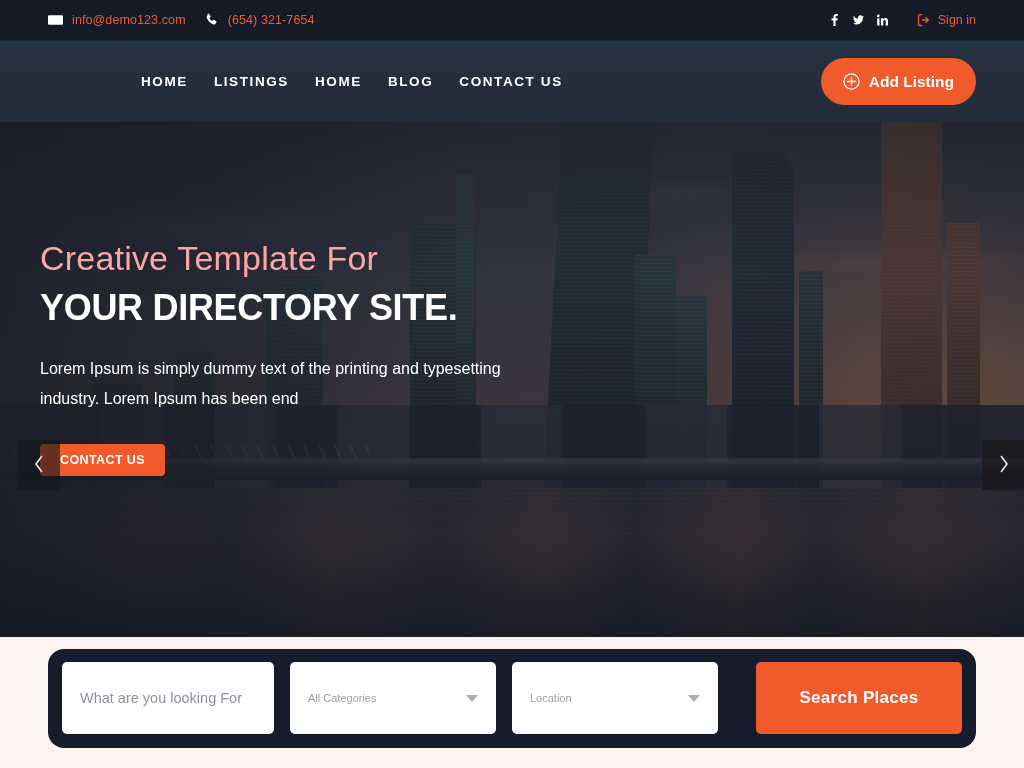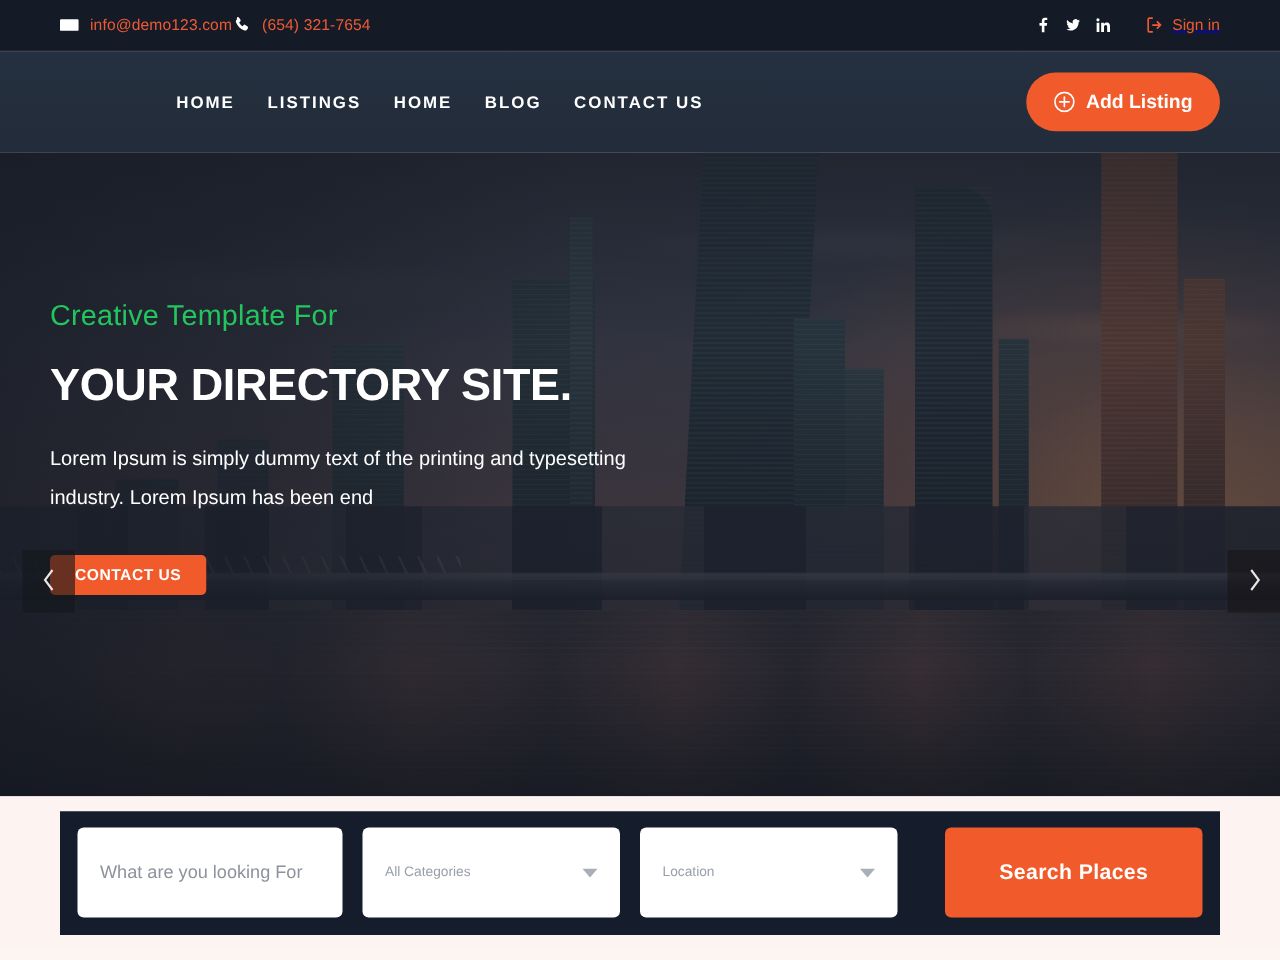--- a/index.html
+++ b/index.html
@@ -11,21 +11,21 @@
   }
 
   
   .topbar{
     height:41px; background:#141b26;
     display:flex; align-items:center;
     padding:0 48px;
     border-bottom:1px solid #1d2733;
     position:relative; z-index:40;
   }
-  .tb-left{ display:flex; align-items:flex-start; }
+  .tb-left{ display:flex; align-items:flex-start; gap:18px; }
   .tb-item{ display:flex; align-items:center; gap:9px; }
   .tb-ico{ width:15px; height:14px; display:block; color:#ffffff; }
   .tb-ico svg{ display:block; width:100%; height:100%; fill:currentColor; }
   .tb-txt{ color:#ef5a35; font-size:12.5px; letter-spacing:.1px; }
   .tb-right{ margin-left:auto; display:flex; align-items:center; gap:0; }
   .soc{
     width:24px; height:22px; display:flex; align-items:center; justify-content:center;
     color:#ffffff;
   }
   .soc svg{ width:11px; height:12px; fill:currentColor; display:block; }
@@ -177,22 +177,22 @@
   }
   .hero-overlay2{
     position:absolute; inset:0;
     background:linear-gradient(180deg, rgba(22,26,36,.55) 0%, rgba(22,26,36,.12) 30%, rgba(20,24,34,.35) 72%, rgba(18,22,30,.72) 100%);
   }
 
   .hero-content{
     position:absolute; left:40px; top:118px; z-index:6; width:560px;
   }
   .h-sub{
-    color:#22c55e; font-size:23px; font-weight:300;
-    letter-spacing:.2px; line-height:1.1; margin-bottom:24px;
+    color:#fca5a5; font-size:34px; font-weight:300;
+    letter-spacing:.2px; line-height:1.1; margin-bottom:12px;
   }
   .h-main{
     color:#ffffff; font-size:36px; font-weight:700;
     letter-spacing:-.3px; line-height:1.06;
   }
   .h-desc{
     color:#ffffff; font-size:16px; line-height:1.9;
     margin-top:26px; max-width:495px; font-weight:400;
   }
   .h-btn{
@@ -211,21 +211,21 @@
   .arrow.left{ left:18px; }
   .arrow.right{ right:0px; background:rgba(22,18,20,.55); }
   .arrow svg{ width:13px; height:20px; stroke:#e9e6e4; stroke-width:1.7; fill:none; }
 
   
   .searchsec{ background:#fdf4f2; height:123px; position:relative; }
   .searchpanel{
     position:absolute; left:48px; top:12px;
     width:928px; height:99px;
     background:#151c2b;
-    border-radius:0;
+    border-radius:16px;
     display:flex; align-items:flex-start;
     padding:13px 14px;
     gap:16px;
   }
   .sp-field{
     background:#ffffff; border-radius:5px; height:72px;
     display:flex; align-items:center; padding:0 18px;
   }
   .sp-field.txt{ width:212px; }
   .sp-field.sel{ width:206px; justify-content:space-between; }

